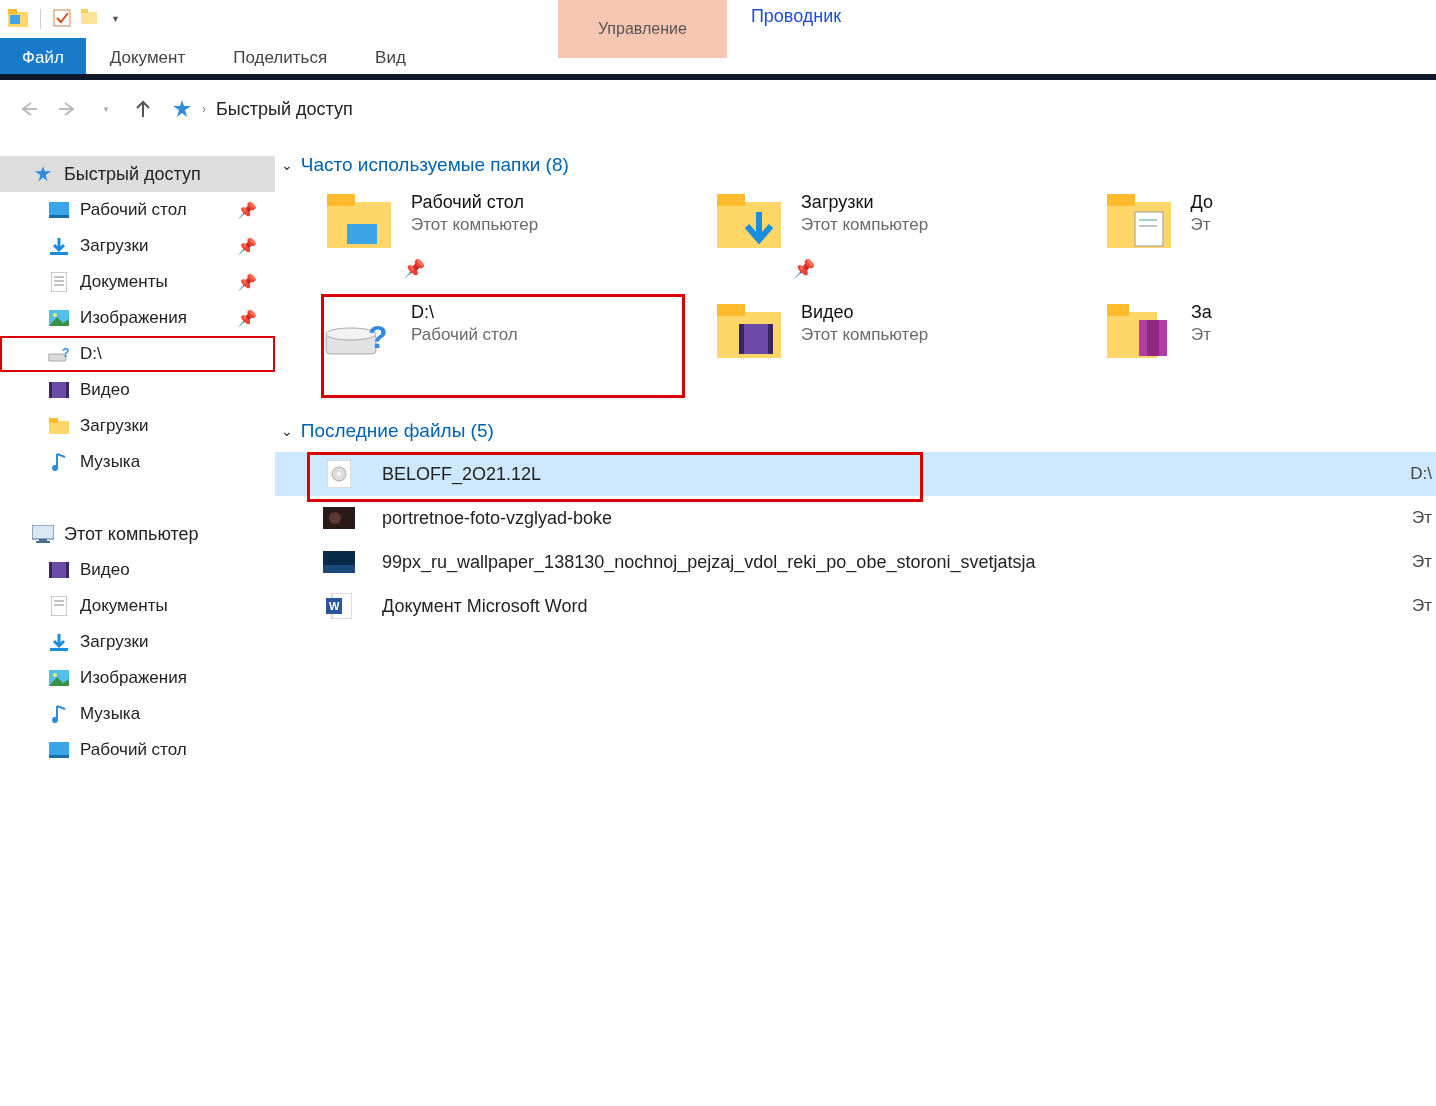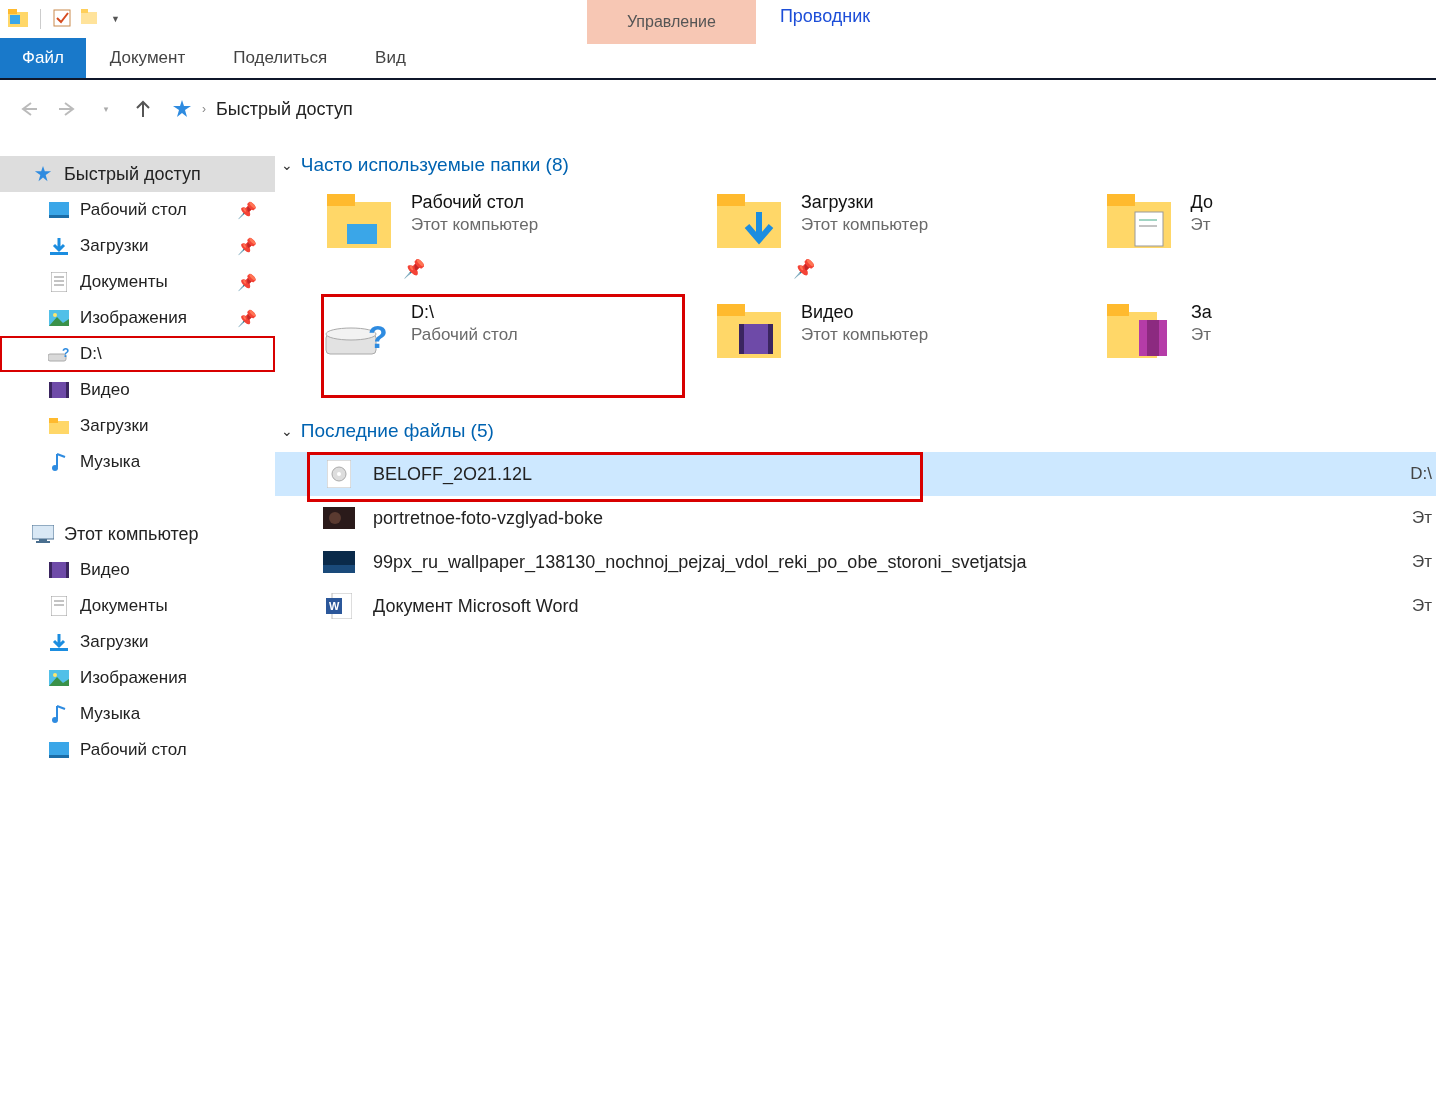--- a/index.html
+++ b/index.html
@@ -5,25 +5,25 @@
   * { box-sizing: border-box; margin: 0; padding: 0; font-family: "Segoe UI", Arial, sans-serif; }
   body { width: 1436px; height: 1106px; background: #fff; overflow: hidden; font-size: 15px; color: #222; }
 
   
   .titlebar { height: 38px; display: flex; align-items: stretch; background: #fff; }
   .qat { display: flex; align-items: center; gap: 8px; padding: 0 8px; }
   .qat .icon { width: 20px; height: 20px; }
   .chev-down { font-size: 9px; color: #555; margin-left: 2px; }
   .title-center { flex: 1; display: flex; }
   .ctx-tab-group { margin-left: 430px; display: flex; flex-direction: column; align-items: stretch; }
-  .ctx-tab-header { background: #f7c7b4; color: #555; text-align: center; padding: 13px 40px; font-size: 16px; margin-left: 29px; }
+  .ctx-tab-header { background: #f7c7b4; color: #555; text-align: center; padding: 20px 40px; font-size: 16px; }
   .window-title { padding: 6px 0 0 24px; font-size: 18px; color: #1d4ed8; }
 
   
-  .ribbon-tabs { height: 42px; display: flex; align-items: stretch; border-bottom: 2px solid #0f172a; }
+  .ribbon-tabs { height: 42px; display: flex; align-items: stretch; border-bottom: 6px solid #0f172a; }
   .file-tab { background: #1979ca; color: #fff; padding: 10px 22px; font-size: 17px; cursor: pointer; }
   .rtab { padding: 10px 24px; font-size: 17px; color: #444; cursor: pointer; }
   .rtab.ctx { margin-left: 18px; }
 
   
   .navrow { height: 58px; display: flex; align-items: center; gap: 8px; padding: 0 10px 0 14px; }
   .nav-btn { width: 30px; height: 30px; display: flex; align-items: center; justify-content: center; color: #888; cursor: pointer; }
   .nav-btn.disabled { color: #bbb; }
   .addr { display: flex; align-items: center; gap: 10px; padding: 2px 6px; }
   .addr-icon { color: #2e8be0; font-size: 18px; }
@@ -48,21 +48,21 @@
   .folder-grid { display: flex; flex-wrap: wrap; gap: 10px 30px; padding-left: 48px; margin-bottom: 20px; }
   .folder-tile { width: 360px; height: 100px; display: flex; gap: 16px; position: relative; }
   .folder-tile.highlighted { outline: 3px solid #d80000; outline-offset: -1px; }
   .ft-icon { width: 72px; height: 72px; display: flex; align-items: center; justify-content: center; }
   .ft-text { display: flex; flex-direction: column; padding-top: 6px; }
   .ft-name { font-size: 18px; color: #111; }
   .ft-sub { font-size: 17px; color: #6a6a6a; margin-top: 2px; }
   .ft-pin { position: absolute; left: 80px; top: 72px; color: #888; font-size: 18px; }
 
   .file-list { }
-  .file-row { display: flex; align-items: center; height: 44px; padding-left: 48px; gap: 18px; font-size: 18px; cursor: pointer; position: relative; }
+  .file-row { display: flex; align-items: center; height: 44px; padding-left: 48px; gap: 27px; font-size: 18px; cursor: pointer; position: relative; }
   .file-row.selected { background: #cde8ff; }
   .file-row.highlighted::after { content:""; position:absolute; left:32px; top:0; width:610px; height:44px; border:3px solid #d80000; pointer-events:none; }
   .fr-icon { width: 32px; height: 26px; display:flex; align-items:center; justify-content:center; }
   .fr-loc { margin-left: auto; padding-right: 4px; color: #444; font-size: 17px; }
 
   
   svg { display: block; }
 </style>
 </head>
 <body>

